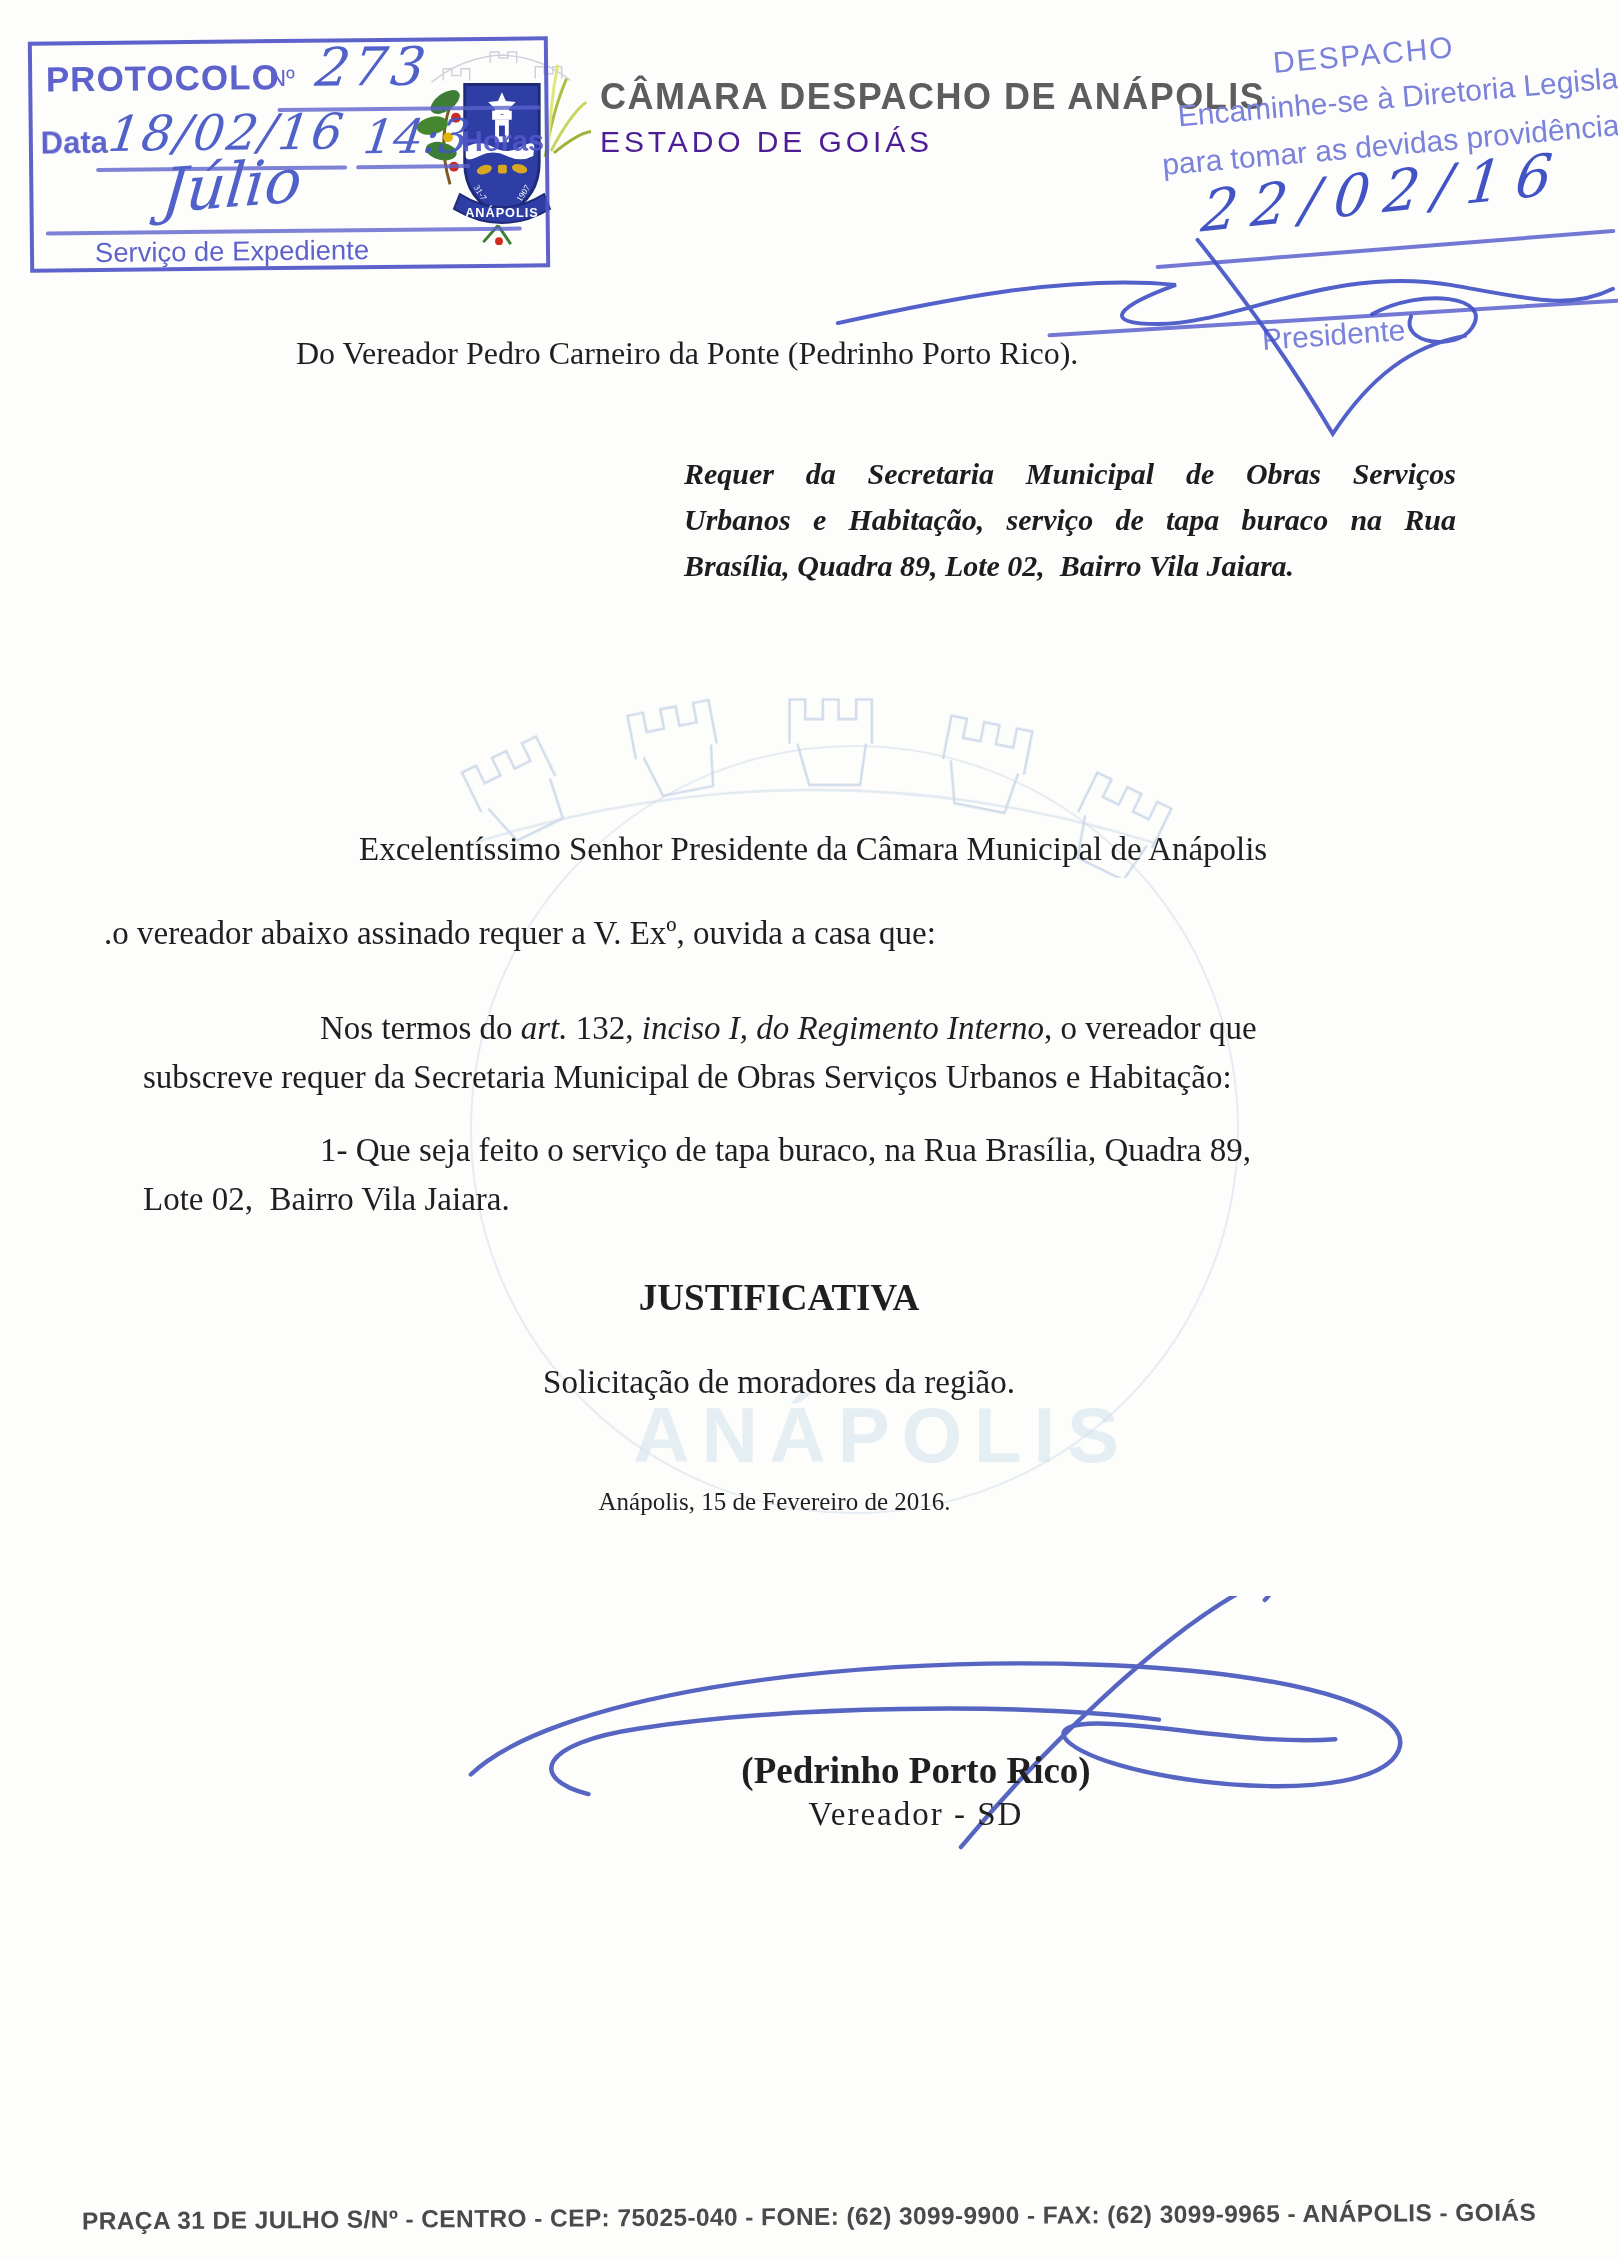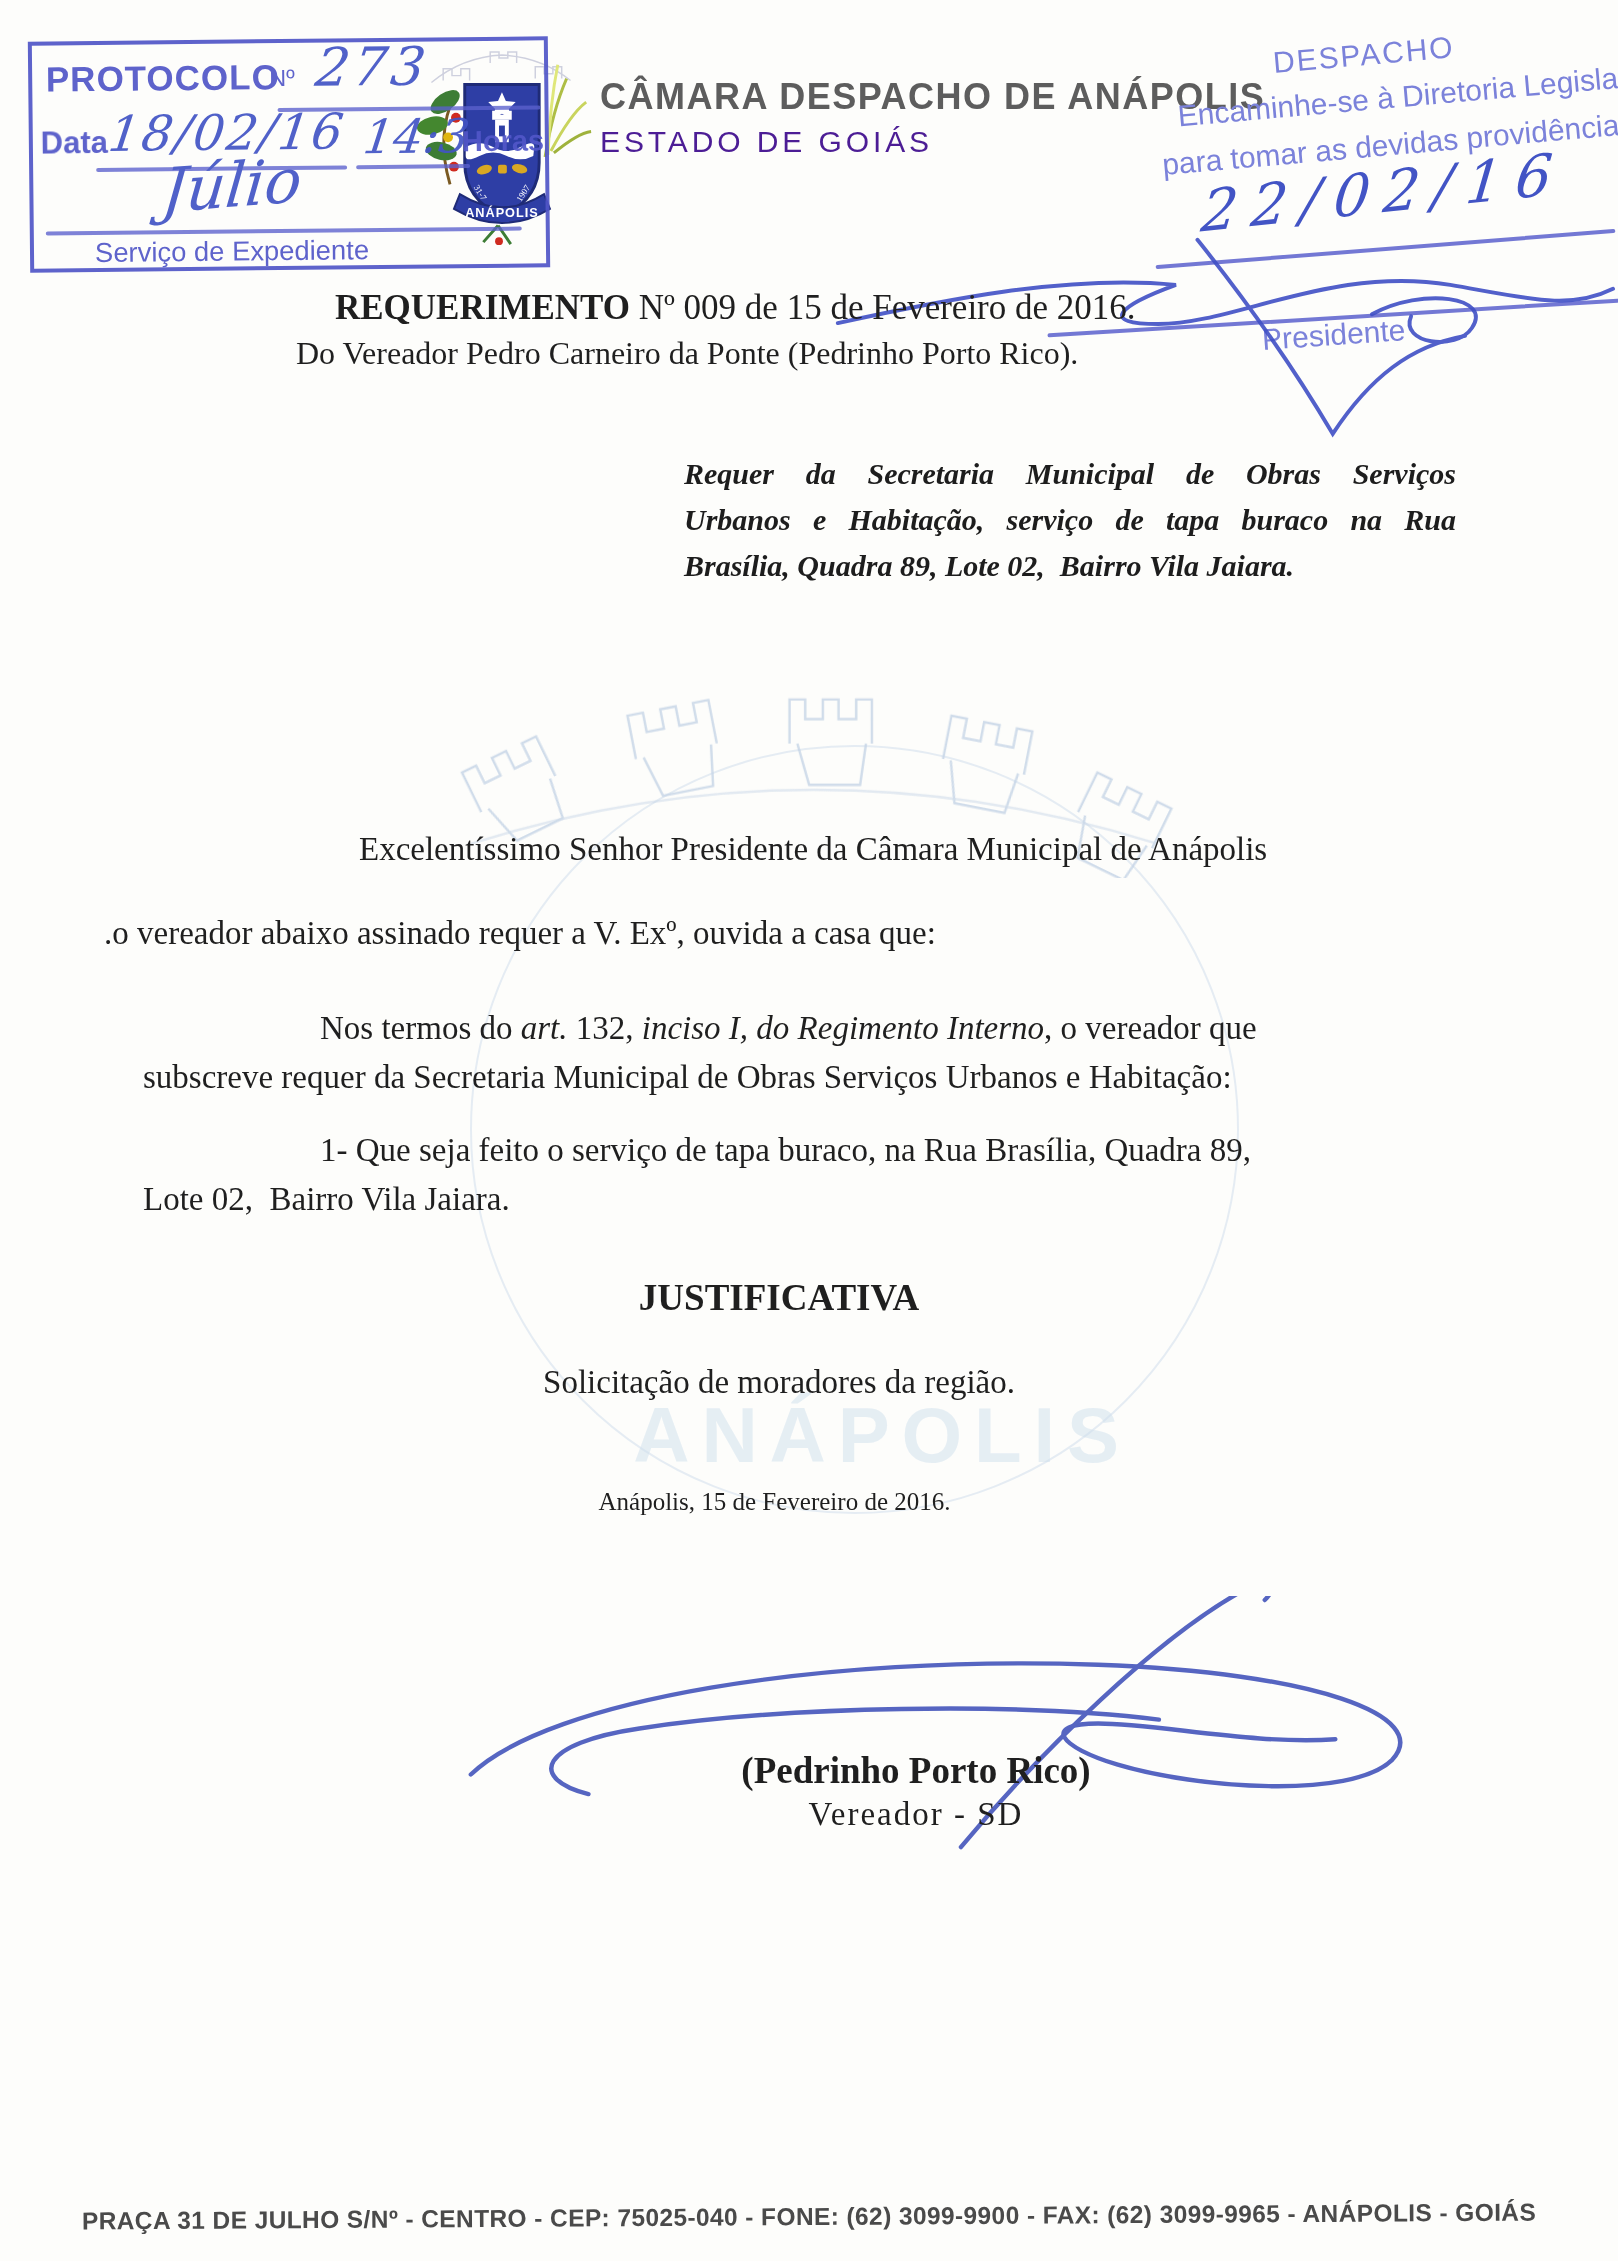--- a/index.html
+++ b/index.html
@@ -154,21 +154,20 @@
   <div class="abs despacho-ink" style="left:1262px;top:318px;font-size:30px;transform:rotate(-4deg);">Presidente</div>
 
   <svg class="abs" style="left:823px;top:230px;" width="795" height="245" viewBox="0 0 811 250">
     <g fill="none" stroke="#4050c5" stroke-width="4" stroke-linecap="round" opacity=".9">
       <path d="M15,95 C120,72 250,45 360,56 C300,78 282,96 342,96 C420,96 520,36 640,56 C720,70 762,82 806,60"></path>
       <path d="M382,10 C430,70 480,140 520,208 C558,150 600,118 655,108"></path>
       <path d="M560,86 C612,58 684,68 662,100 C646,124 588,116 600,88"></path>
     </g>
   </svg>
 
-  <div class="abs doctext" style="left:335px;top:288px;font-size:35px;"><span style="font-weight:bold">REQUERIMENTO</span><span> Nº 009 de 15 de Fevereiro de 2016.</span></div>
   <div class="abs doctext" style="left:296px;top:335px;font-size:32px;">Do Vereador Pedro Carneiro da Ponte (Pedrinho Porto Rico).</div>
 
   <div class="abs" style="left:684px;top:451px;width:772px;">
     <div class="summary-line just">Requer da Secretaria Municipal de Obras Serviços</div>
     <div class="summary-line just">Urbanos e Habitação, serviço de tapa buraco na Rua</div>
     <div class="summary-line">Brasília, Quadra 89, Lote 02,  Bairro Vila Jaiara.</div>
   </div>
 
   <div class="abs doctext" style="left:359px;top:831px;font-size:33px;">Excelentíssimo Senhor Presidente da Câmara Municipal de Anápolis</div>
   <div class="abs doctext" style="left:104px;top:880px;font-size:33px;margin-top:35px;">.o vereador abaixo assinado requer a V. Exº, ouvida a casa que:</div>

